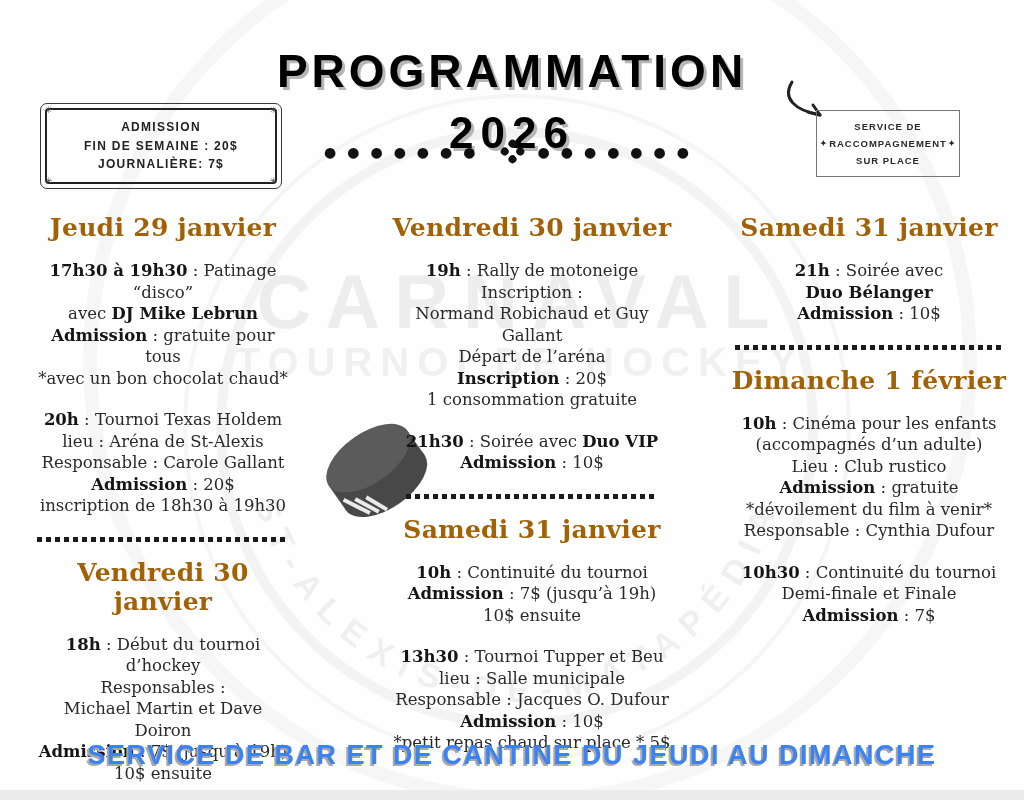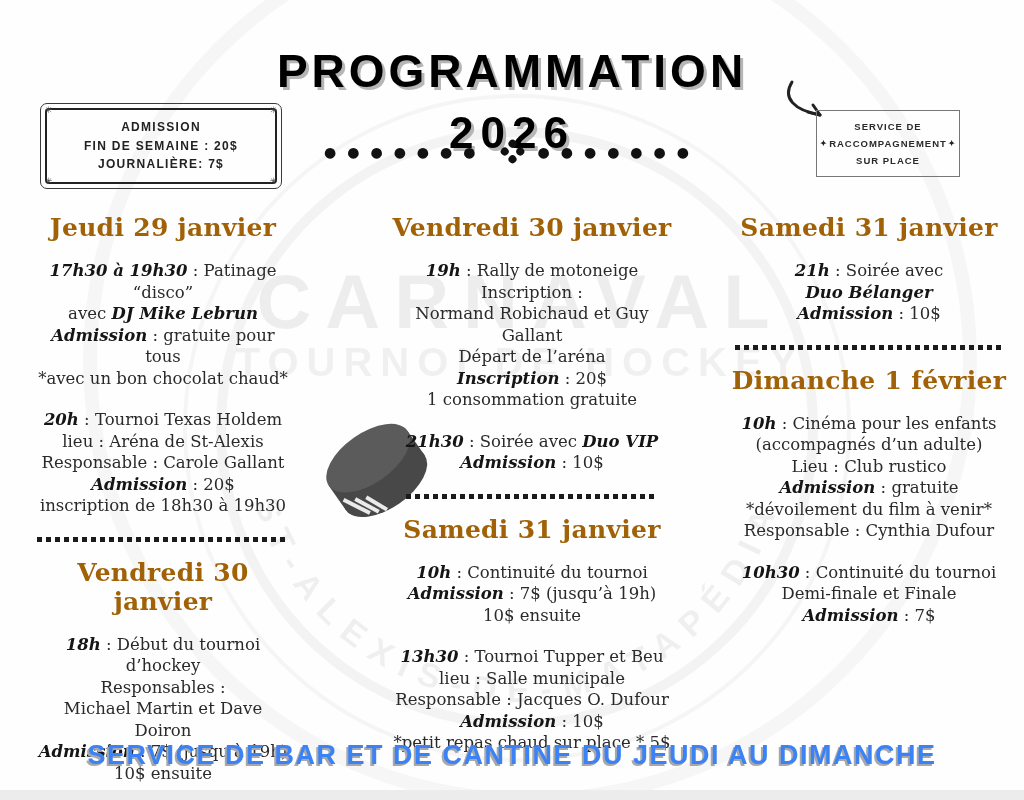--- a/index.html
+++ b/index.html
@@ -26,21 +26,21 @@
   .svc-di{position:absolute;top:50%;transform:translateY(-50%);font-size:8px;color:#222;}
   .svc-l{left:3px}.svc-r{right:3px}
   #svc-arrow{position:absolute;left:778px;top:78px;z-index:2;}
   
   .pcol{position:absolute;top:205px;z-index:2;text-align:center;}
   #col1{left:34px;width:258px;}
   #col2{left:384px;width:296px;}
   #col3{left:724px;width:290px;}
   .day-heading{font-size:25px;font-weight:700;margin:8px 0 18px 0;color:#a16207;letter-spacing:.3px;}
   .ev{margin-bottom:20px;font-size:16.5px;line-height:21.5px;color:#2a2a2a;}
-  .ev .b{font-weight:700;color:#151515;font-style:italic;}
+  .ev .b{font-weight:700;color:#151515;}
   .dotted-divider{height:5px;margin:8px auto 16px auto;background:repeating-linear-gradient(90deg,#1b1b1b 0 5px,transparent 5px 9px);}
   #col1 .dotted-divider{width:252px;}
   #col2 .dotted-divider{width:252px;}
   #col3 .dotted-divider{width:268px;}
   
   #footer{position:absolute;left:0;top:740px;width:1024px;text-align:center;z-index:2;
           font-family:"Liberation Sans",sans-serif;font-weight:700;font-size:27px;letter-spacing:1.5px;color:#3b82f6;
           text-shadow:-2px 2px 0 #a8a8a8;}
   #edge{position:absolute;left:0;bottom:0;width:1024px;height:10px;background:#ececec;z-index:3;}
 </style>

